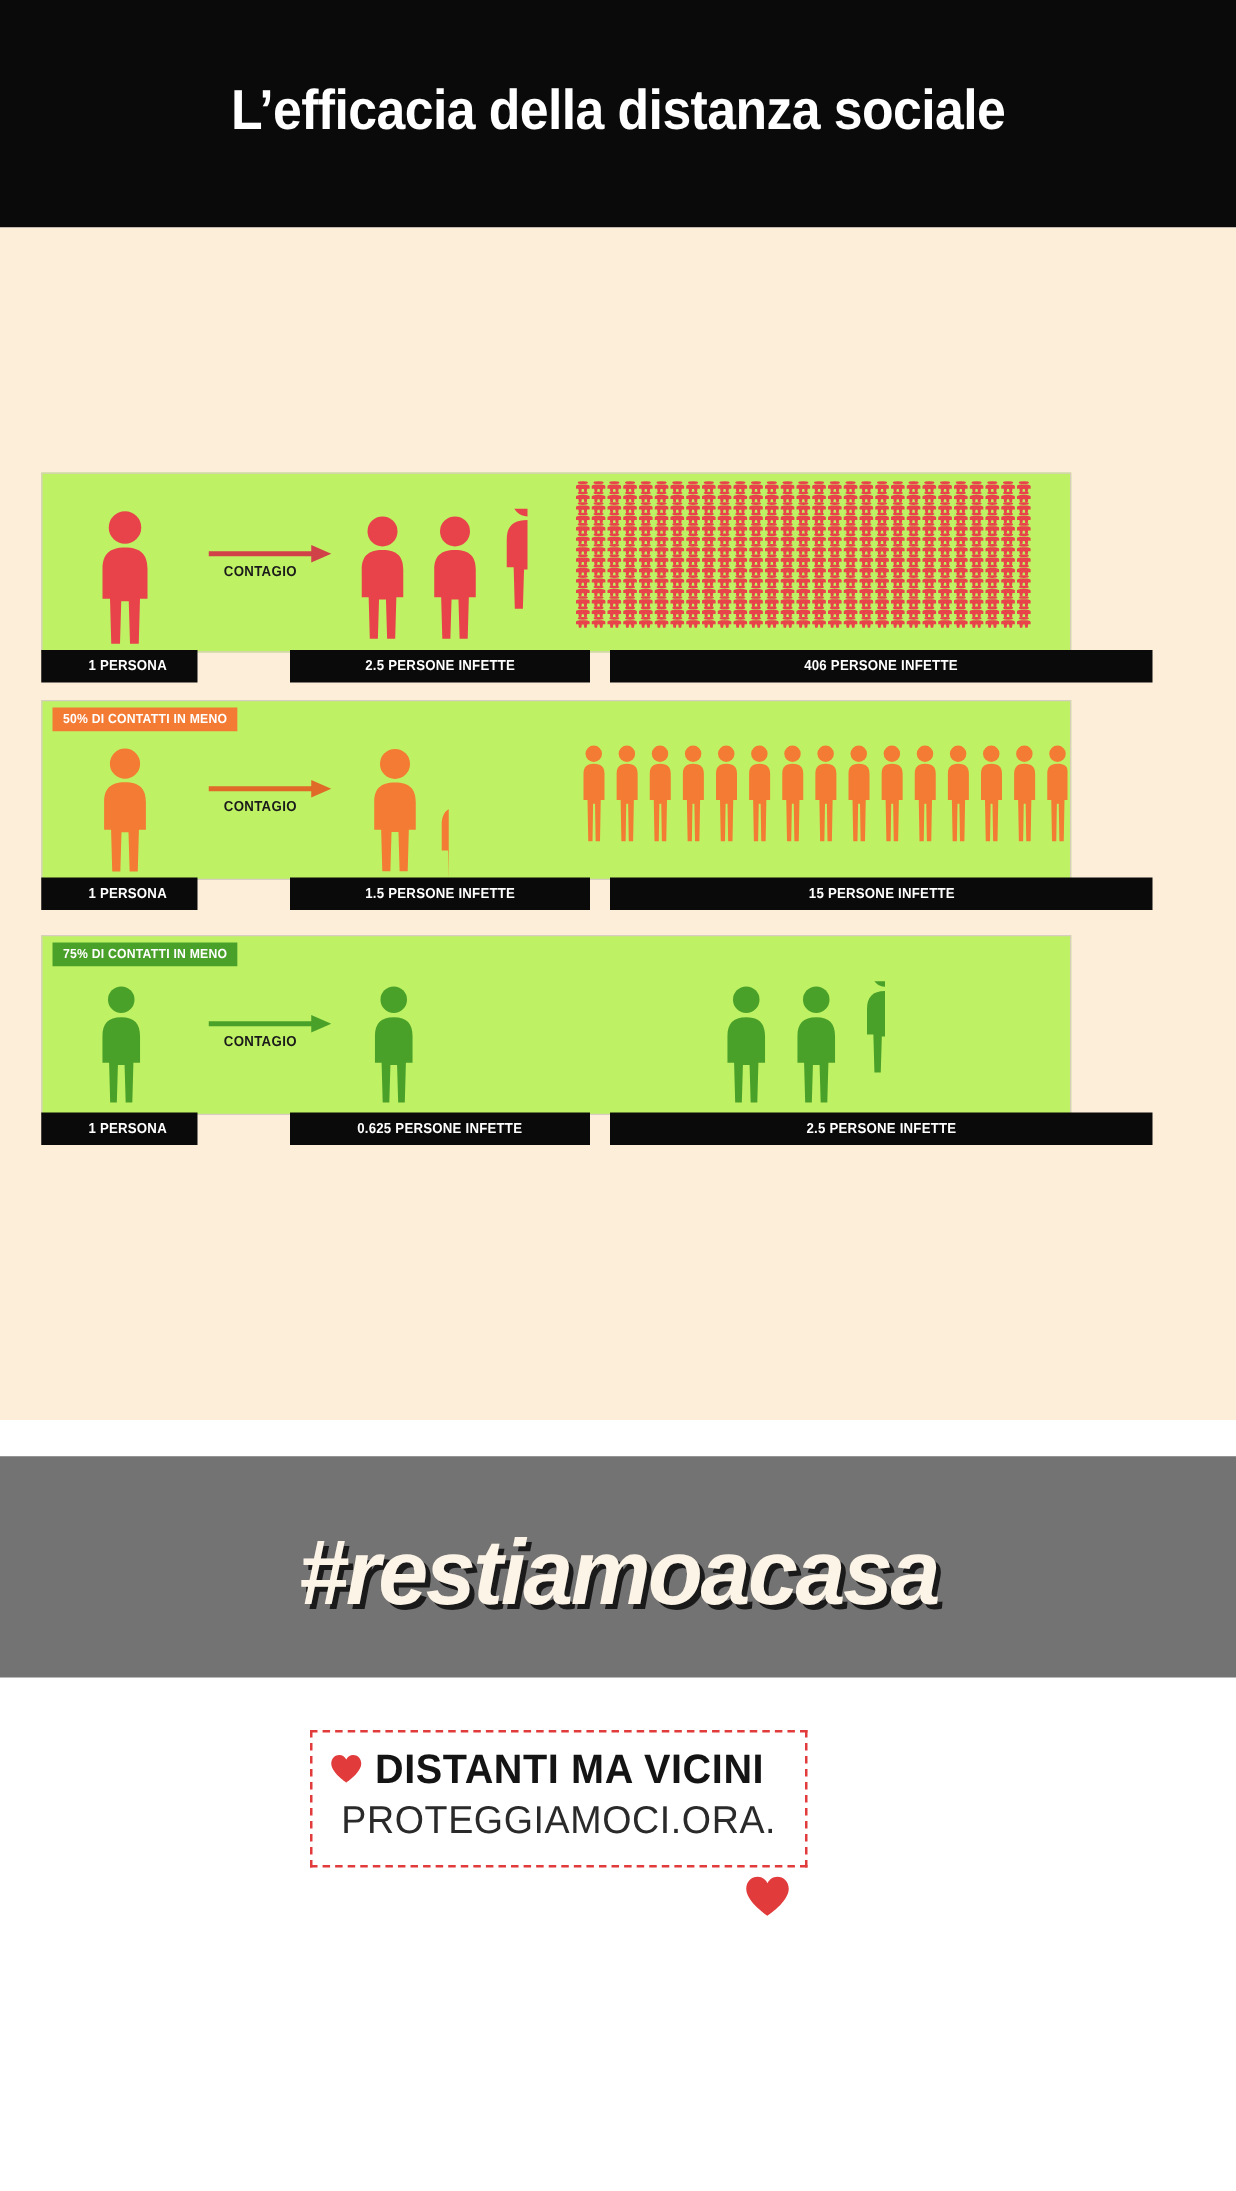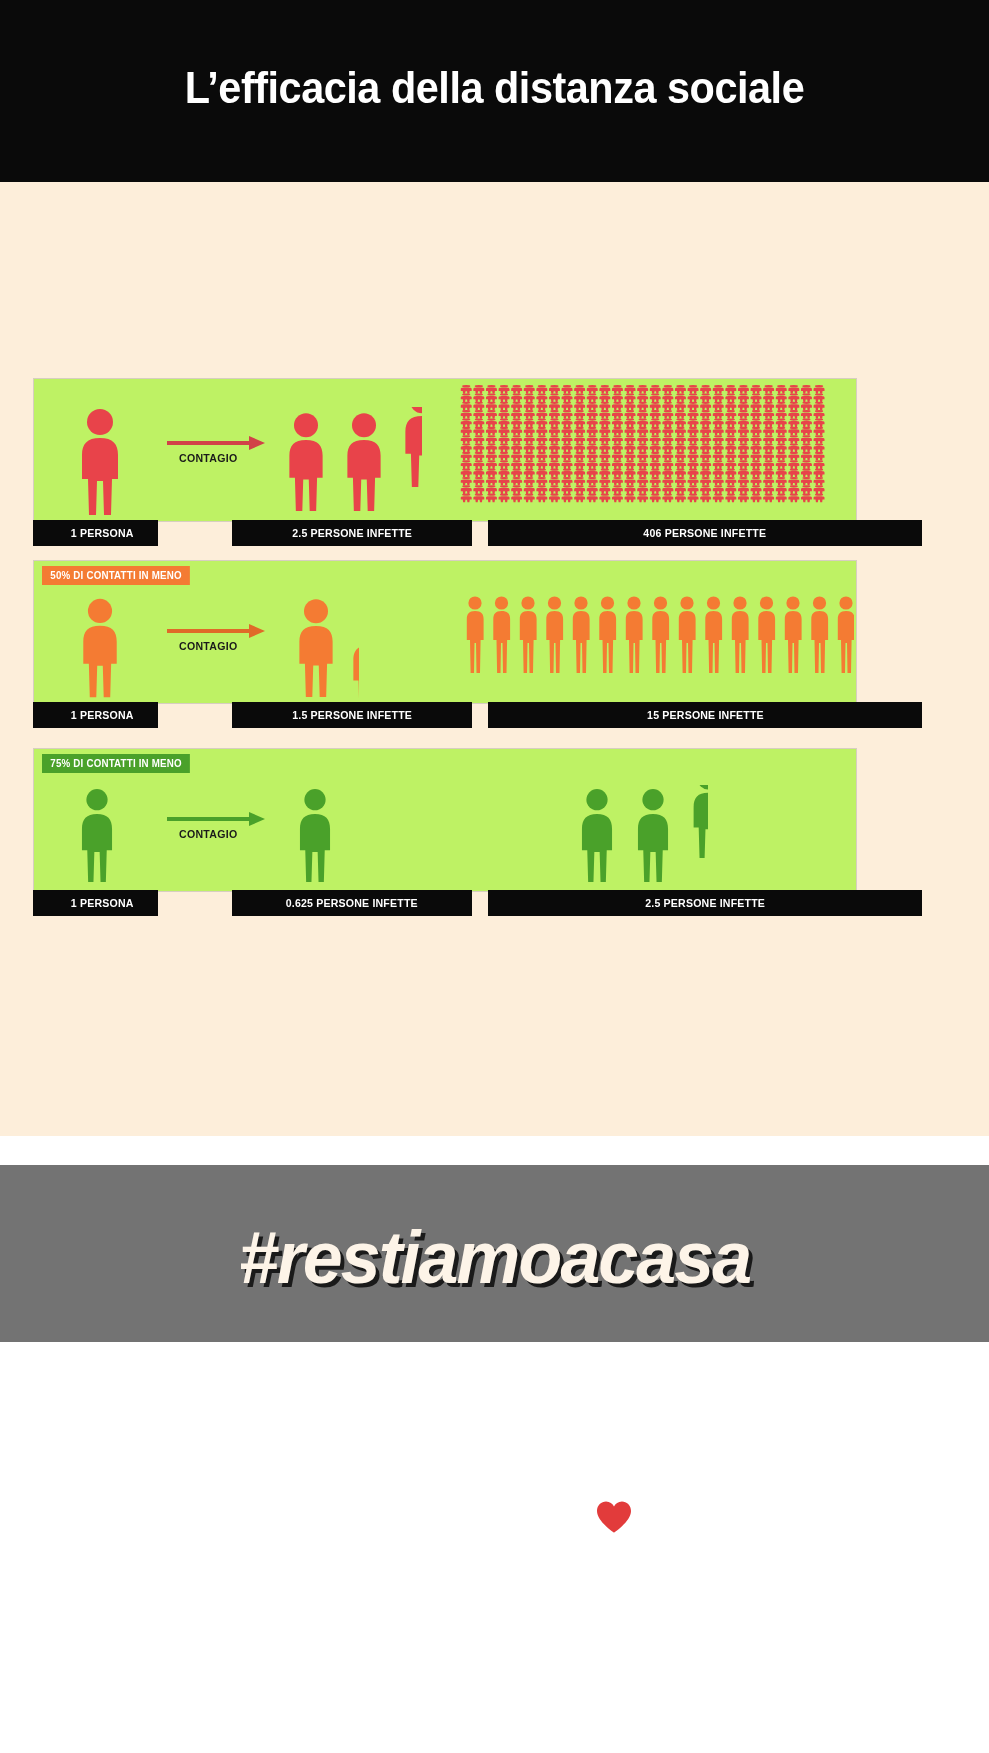--- a/index.html
+++ b/index.html
@@ -867,18 +867,29 @@
     <div class="lbl c"><span>2.5 PERSONE INFETTE</span></div>
   </div>
 
 </div>
 
 <div class="hashtag-band">
   <div class="hashtag-text">#restiamoacasa</div>
 </div>
 
 <div class="footer">
+  <div class="logo-box">
+    <div class="logo-line1">
+      <span class="heart">
+        <svg width="26" height="24" viewBox="0 0 26 24" aria-hidden="true">
+          <path d="M13 23 C13 23 1 15.2 1 7.8 C1 3.6 4.1 1 7.4 1 C10 1 12 2.6 13 4.6 C14 2.6 16 1 18.6 1 C21.9 1 25 3.6 25 7.8 C25 15.2 13 23 13 23 Z" fill="#e23b3b"></path>
+        </svg>
+      </span>
+      <span class="logo-title">DISTANTI MA VICINI</span>
+    </div>
+    <div class="logo-line2">PROTEGGIAMOCI.ORA.</div>
+  </div>
   <div class="heart-bottom">
     <svg width="38" height="34" viewBox="0 0 26 24" aria-hidden="true">
       <path d="M13 23 C13 23 1 15.2 1 7.8 C1 3.6 4.1 1 7.4 1 C10 1 12 2.6 13 4.6 C14 2.6 16 1 18.6 1 C21.9 1 25 3.6 25 7.8 C25 15.2 13 23 13 23 Z" fill="#e23b3b"></path>
     </svg>
   </div>
 </div>
 
 </body></html>

